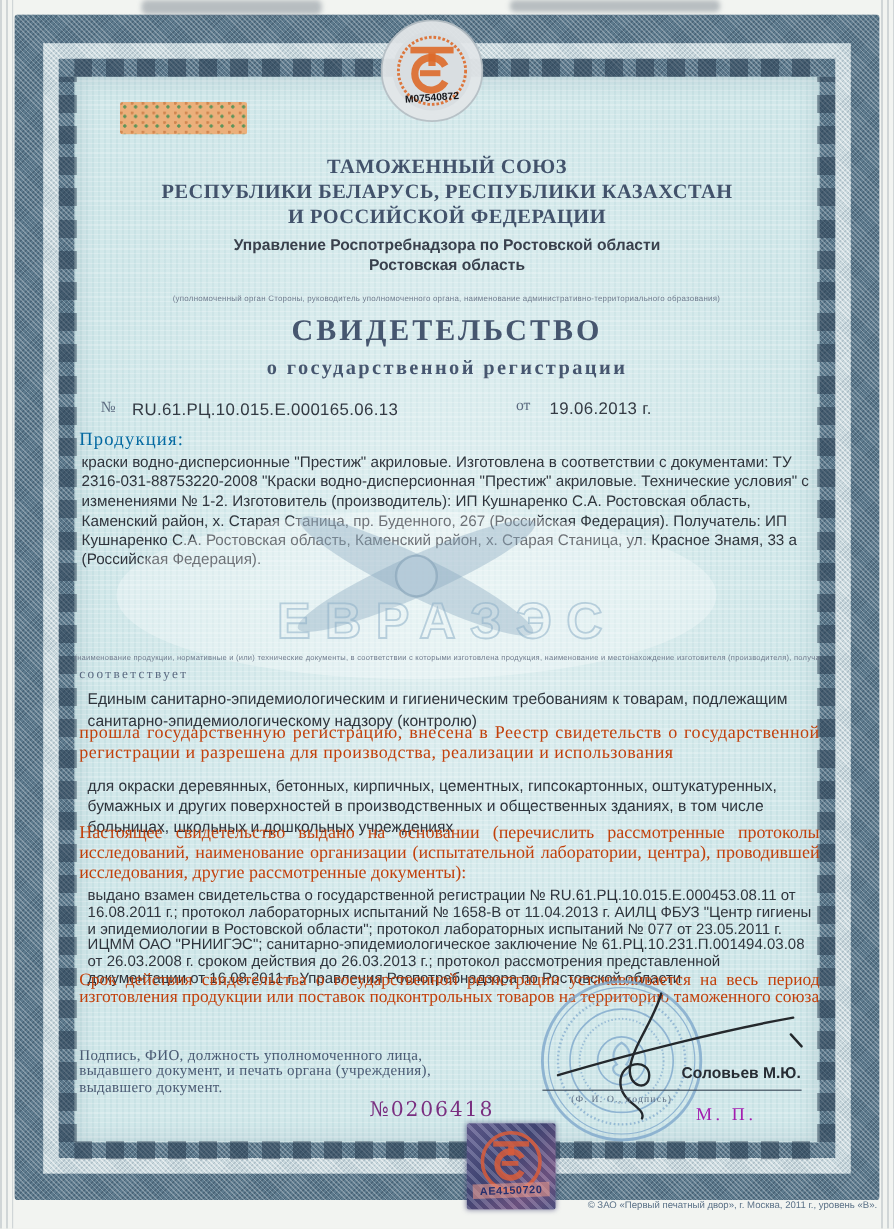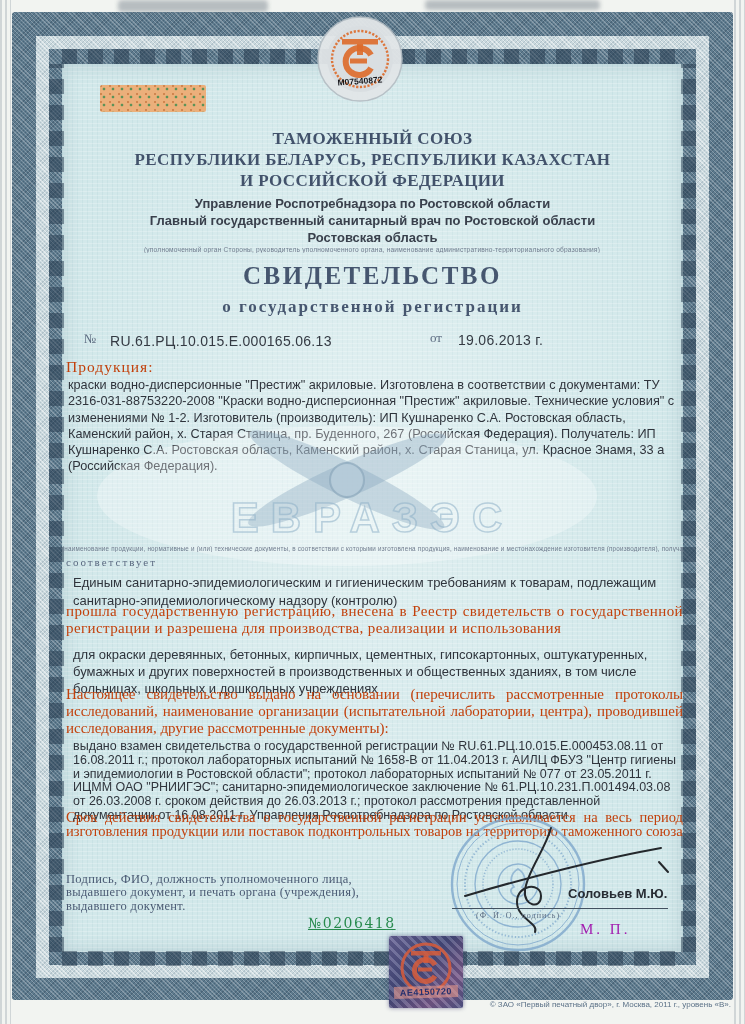--- a/index.html
+++ b/index.html
@@ -60,22 +60,22 @@
         radial-gradient(circle at 1px 1px,rgba(200,115,55,.8) 1px,rgba(200,115,55,0) 1.6px);
       background-size:9px 8px;}
   .holo-bottom{width:74px;height:72px;border-radius:2px;overflow:hidden;
       background:linear-gradient(135deg,#6b6798 0%,#4a4f7e 42%,#7c5e8c 75%,#585a8a 100%);
       box-shadow:0 0 4px rgba(60,60,110,.6);}
   .holo-bottom .stripes{position:absolute;inset:0;
       background:repeating-linear-gradient(45deg,rgba(255,255,255,.12) 0 3px,rgba(0,0,40,.15) 3px 7px);}
   .holo2-code{position:absolute;left:5px;bottom:10px;width:64px;padding:1px 0;text-align:center;
       background:rgba(228,152,140,.6);color:#26306e;font-weight:bold;font-size:9px;letter-spacing:.5px;
       transform:rotate(-2deg);}
-  .serial{font-family:"DejaVu Serif","Liberation Serif",serif;font-size:14px;letter-spacing:1.5px;
-      color:#15803d;opacity:.9;text-decoration:underline;}
+  .serial{font-family:"DejaVu Serif","Liberation Serif",serif;font-size:17px;letter-spacing:1.5px;
+      color:#701a75;opacity:.9;}
   .copyright{font-size:8px;color:#5b7187;}
   .sig-line{width:216px;border-top:1.2px solid #41505f;height:0;}
   .sig-caption{font-family:"Liberation Serif","DejaVu Serif",serif;font-size:8px;color:#5c6c82;letter-spacing:1px;}
   .mp{font-family:"Liberation Serif","DejaVu Serif",serif;font-size:15px;letter-spacing:3px;color:#a21caf;text-align:center;}
   .signer{font-size:13px;font-weight:600;color:#272c33;}
 </style>
 </head>
 <body>
 
 <div class="page">
@@ -109,35 +109,34 @@
         <rect x="33" y="42.5" width="17" height="5" fill="#dd6a2a" opacity=".9"></rect>
         <text x="43" y="68" text-anchor="middle" font-size="8.5" font-weight="bold" font-family="Liberation Sans, sans-serif" fill="#15161a" transform="rotate(-4 43 66)">М07540872</text>
       </svg>
     </div>
 
     <div style="left:62px;top:128px;width:621px;text-align:center">
       <div class="hdr-union">ТАМОЖЕННЫЙ СОЮЗ</div>
       <div class="hdr-union">РЕСПУБЛИКИ БЕЛАРУСЬ, РЕСПУБЛИКИ КАЗАХСТАН</div>
       <div class="hdr-union">И РОССИЙСКОЙ ФЕДЕРАЦИИ</div>
       <div class="hdr-auth">Управление Роспотребнадзора по Ростовской области</div>
-      <div class="hdr-auth" style="margin-top:0">Главный государственный санитарный врач по Ростовской области</div>
       <div class="hdr-auth" style="margin-top:0">Ростовская область</div>
     </div>
 
     <div class="tiny-note" style="left:72px;top:246px;width:600px">(уполномоченный орган Стороны, руководитель уполномоченного органа, наименование административно-территориального образования)</div>
 
     <div class="doc-title" style="left:62px;top:262px;width:621px">СВИДЕТЕЛЬСТВО</div>
     <div class="doc-subtitle" style="left:62px;top:297px;width:621px">о государственной регистрации</div>
 
     <div class="lbl" style="left:84px;top:331px">№</div>
     <div class="val" style="left:110px;top:333px">RU.61.РЦ.10.015.Е.000165.06.13</div>
     <div class="lbl" style="left:430px;top:330px">от</div>
     <div class="val" style="left:458px;top:332px">19.06.2013 г.</div>
 
-    <div class="serifpre" style="left:66px;top:358px;font-size:15.5px;letter-spacing:1px;color:#c2410c">Продукция:</div>
+    <div class="serifpre" style="left:66px;top:358px;font-size:15.5px;letter-spacing:1px;color:#0369a1">Продукция:</div>
     <div class="fill" style="left:68px;top:377px;width:614px;font-size:12.7px;line-height:16.3px">краски водно-дисперсионные "Престиж" акриловые. Изготовлена в соответствии с документами: ТУ 2316-031-88753220-2008 "Краски водно-дисперсионная "Престиж" акриловые. Технические условия" с изменениями № 1-2. Изготовитель (производитель): ИП Кушнаренко С.А. Ростовская область, Каменский район, х. Старая Станица, пр. Буденного, 267 (Российская Федерация). Получатель: ИП Кушнаренко С.А. Ростовская область, Каменский район, х. Старая Станица, ул. Красное Знамя, 33 а (Российская Федерация).</div>
 
     <div style="left:90px;top:418px">
       <svg width="515" height="150" viewBox="0 0 515 150">
         <ellipse cx="257" cy="78" rx="250" ry="70" fill="rgba(255,255,255,.30)"></ellipse>
         <g fill="rgba(135,165,188,.38)">
           <ellipse cx="257" cy="62" rx="108" ry="17" transform="rotate(-24 257 62)"></ellipse>
           <ellipse cx="257" cy="62" rx="108" ry="17" transform="rotate(26 257 62)"></ellipse>
         </g>
         <circle cx="257" cy="62" r="17" fill="rgba(190,210,222,.55)" stroke="rgba(125,155,178,.5)" stroke-width="2"></circle>

